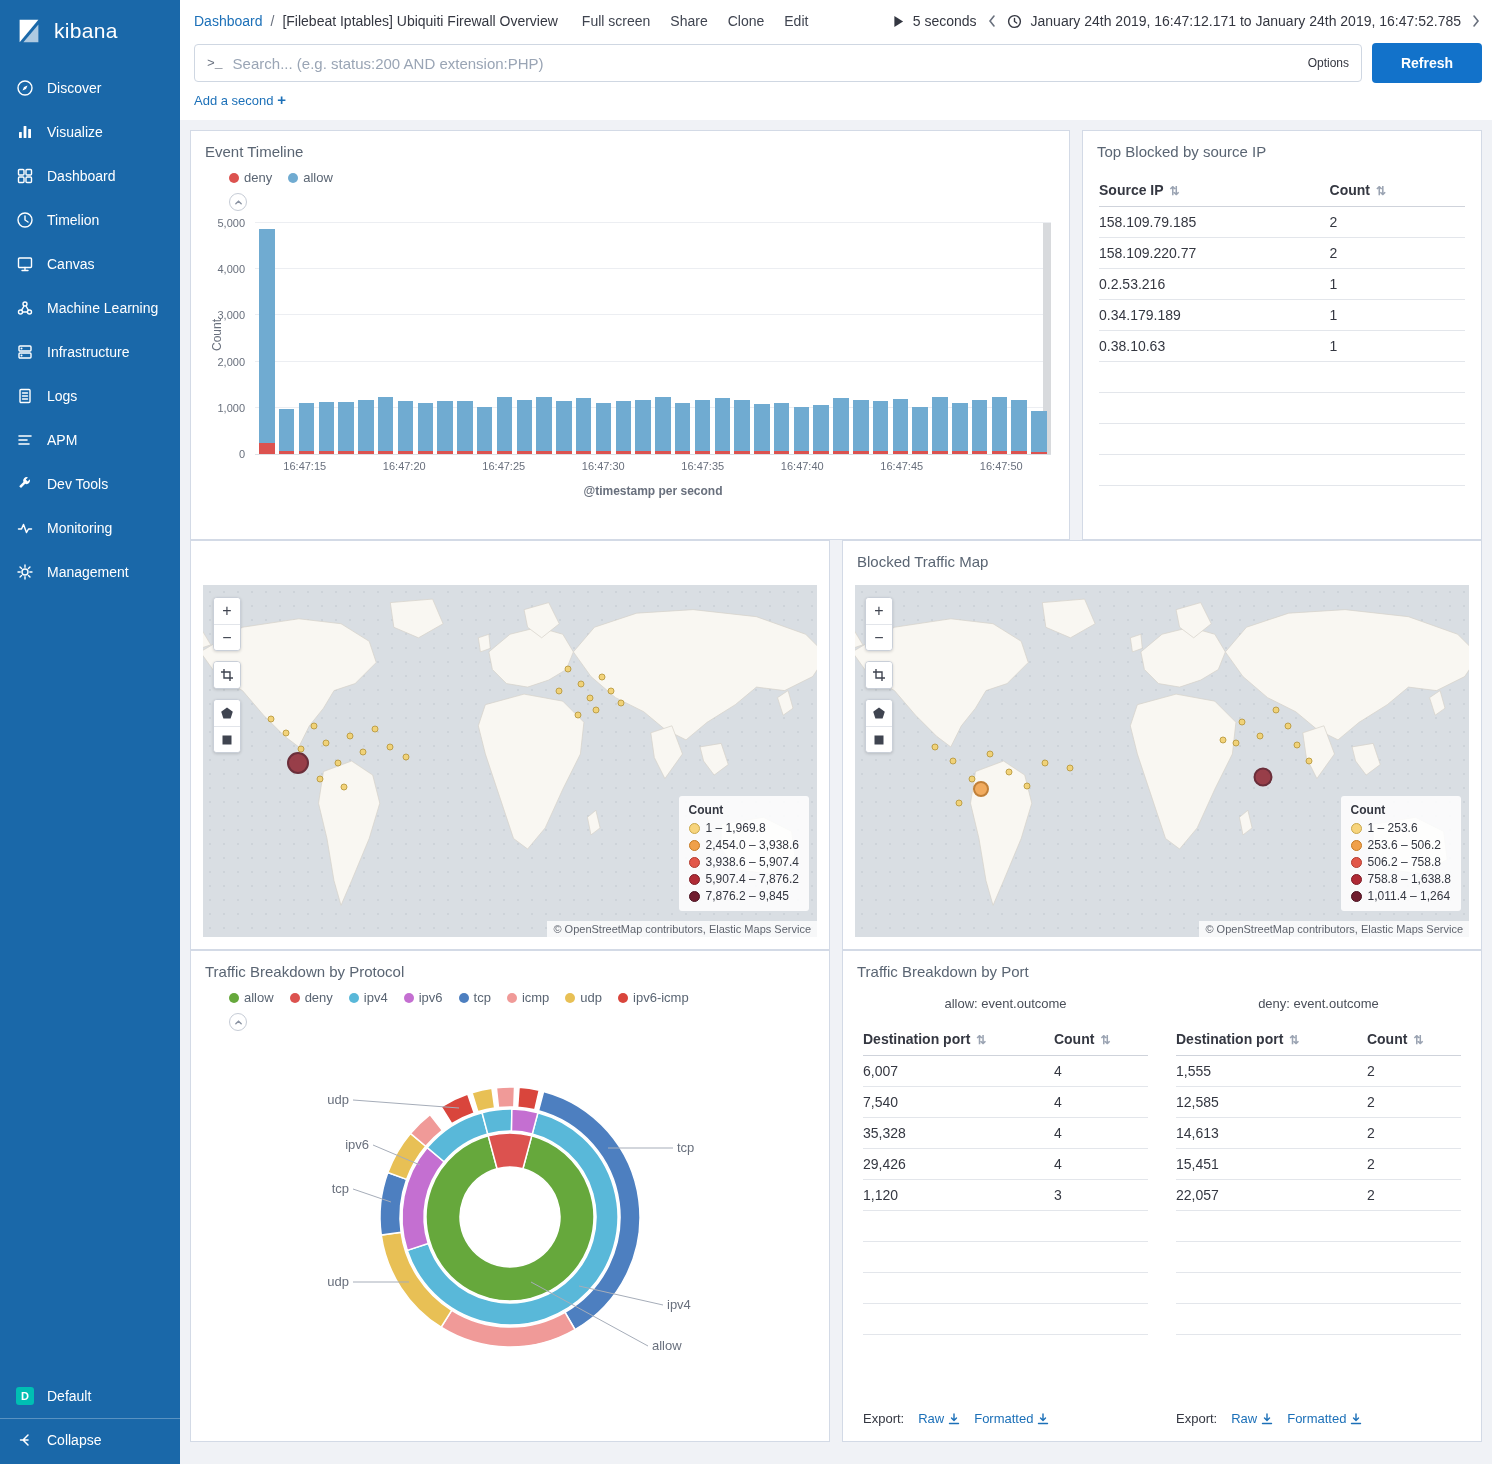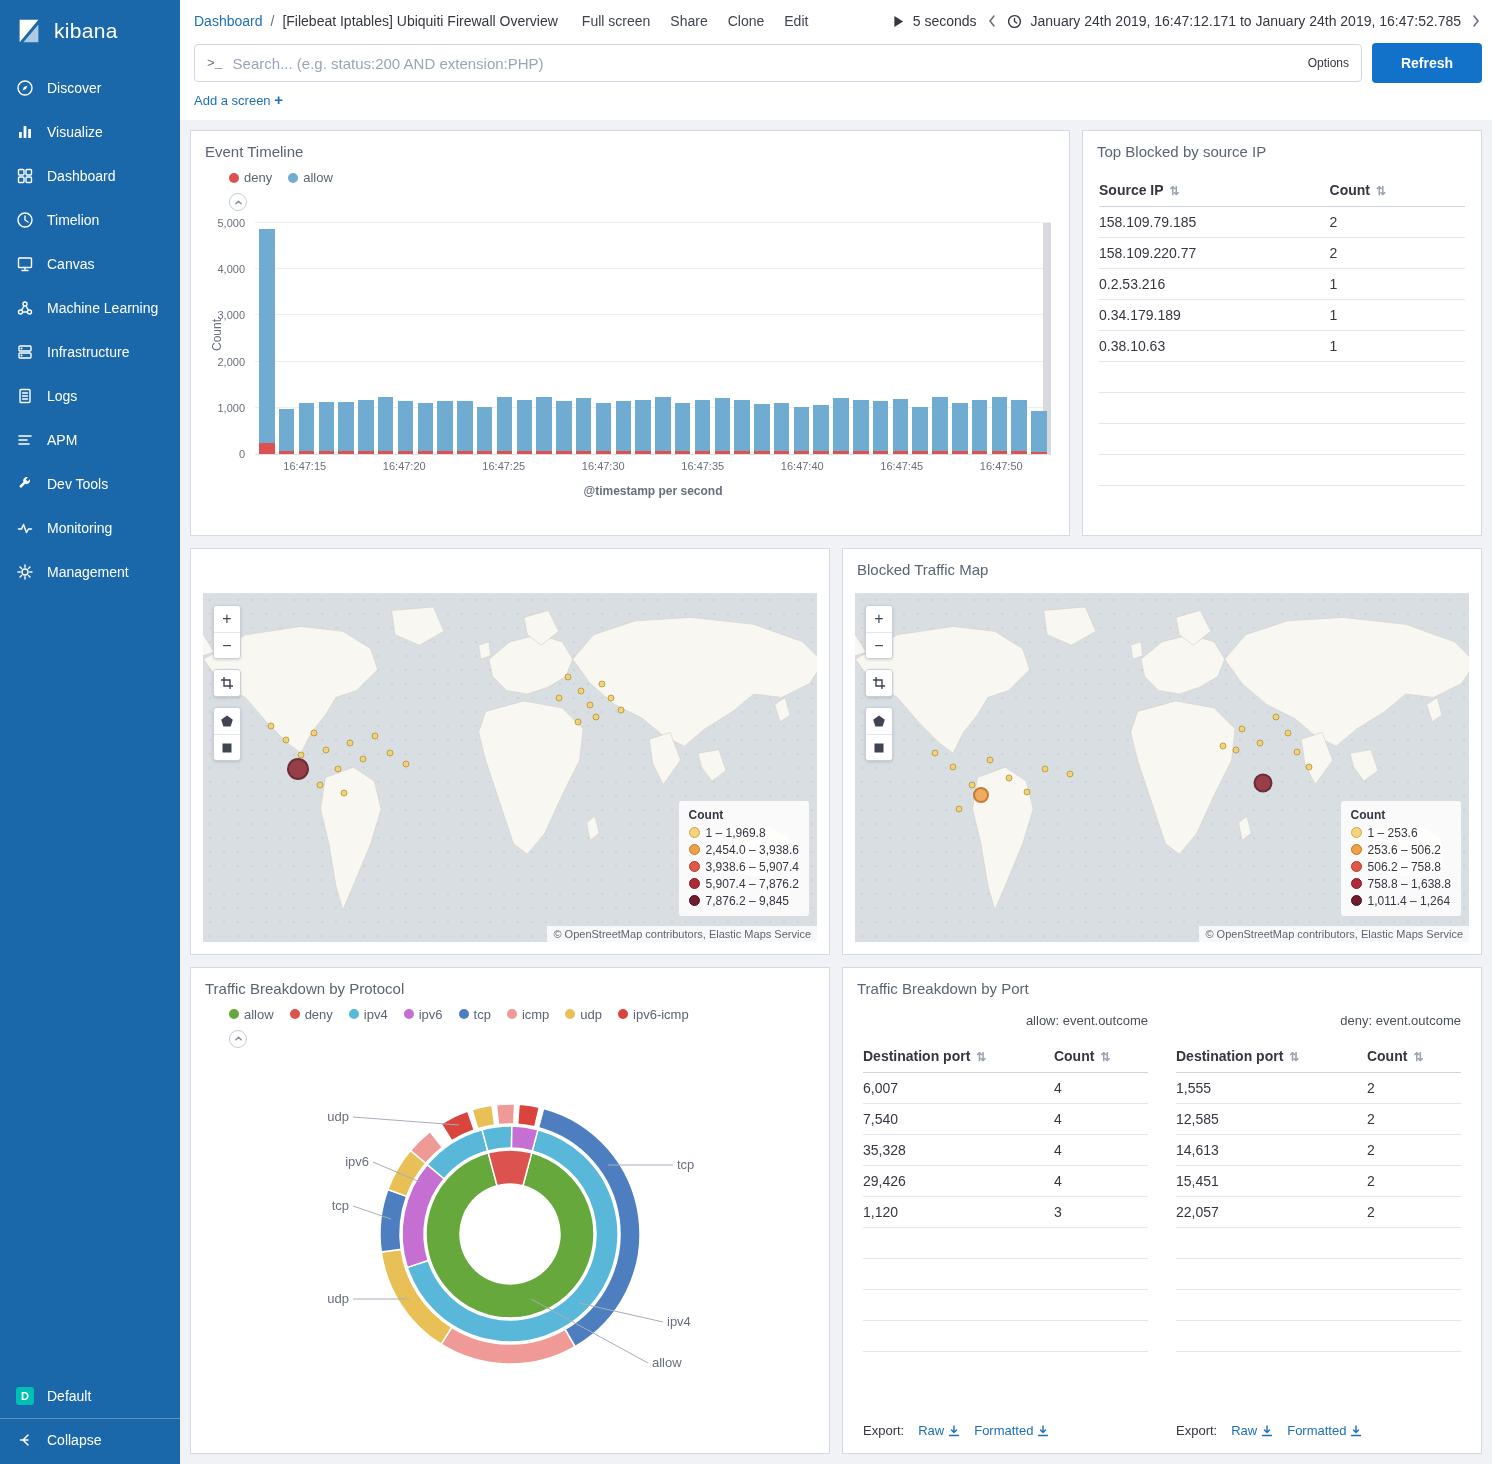--- a/index.html
+++ b/index.html
@@ -33,21 +33,21 @@
   .prompt {font-family:"Liberation Mono",monospace; font-size:13px; color:#6a7280;}
   .searchbox input {flex:1; border:none; outline:none; font-size:15px; color:#343741; font-family:"Liberation Sans",sans-serif;}
   .searchbox input::placeholder {color:#9aa5b5;}
   .options {font-size:12px;}
   .refresh-btn {width:110px; height:40px; background:#1272ca; color:#fff; border:none; border-radius:4px; font-size:14px; font-weight:600; cursor:pointer; font-family:"Liberation Sans",sans-serif;}
   .filter-row {padding:4px 14px 12px; font-size:13px;}
   .filter-row a {color:#1c70b8; text-decoration:none; cursor:pointer;}
   .filter-row b {font-size:15px;}
 
   
-  .dash {flex:1; background:#f0f2f6; padding:10px; display:flex; flex-direction:column; gap:12px; overflow:hidden;}
+  .dash {flex:1; background:#f0f2f6; padding:10px; display:flex; flex-direction:column; gap:0; overflow:hidden;}
   .row {display:flex; gap:12px;}
   .row1,.row2 {height:410px;}
   .row3 {height:492px;}
   .panel {background:#fff; border:1px solid #d3dae6; position:relative; overflow:hidden;}
   .panel-title {font-size:15px; font-weight:400; color:#5a6573; padding:12px 14px 4px;}
   .p-timeline {width:880px; flex-shrink:0;}
   .p-topblocked {flex:1;}
   .row2 .panel, .row3 .panel {flex:1;}
 
   
@@ -94,21 +94,21 @@
   .attribution {position:absolute; right:0; bottom:0; background:rgba(255,255,255,.78); font-size:11px; color:#5f646e; padding:2px 6px; z-index:3;}
 
   
   #sunburst {display:block; margin:2px auto 0; width:620px; height:370px;}
   .callout-text {font-size:13px; fill:#69707d; font-family:"Liberation Sans",sans-serif;}
   .callout-line {stroke:#a6adb9; stroke-width:1; fill:none;}
 
   
   .port-cols {display:flex; gap:28px; padding:0 20px 12px; height:calc(100% - 34px);}
   .port-col {flex:1; display:flex; flex-direction:column;}
-  .port-subtitle {text-align:right; font-size:13px; color:#4a4f59; padding:12px 0 12px;}
+  .port-subtitle {text-align:center; font-size:13px; color:#4a4f59; padding:12px 0 12px;}
   .port-col .tbl th.col-count {width:33%;}
   .export-row {margin-top:auto; display:flex; align-items:center; gap:14px; font-size:13px; padding:10px 0 2px;}
   .export-row a {color:#1c70b8; text-decoration:none; display:inline-flex; align-items:center; gap:4px; cursor:pointer;}
   .exp-label {color:#343741;}
   .hidden-defs {position:absolute; width:0; height:0; overflow:hidden;}
 </style>
 </head>
 <body>
 
 <svg class="hidden-defs" aria-hidden="true">
@@ -316,21 +316,21 @@
     <div class="searchbar-row">
       <div class="searchbox">
         <span class="prompt">&gt;_</span>
         <input type="text" placeholder="Search... (e.g. status:200 AND extension:PHP)" style="">
         <a class="options">Options</a>
       </div>
       <button class="refresh-btn">Refresh</button>
     </div>
 
     <div class="filter-row">
-      <a><span>Add a screen</span> <b>+</b></a>
+      <a><span>Add a second</span> <b>+</b></a>
     </div>
 
     <div class="dash">
 
       <div class="row row1">
         <section class="panel p-timeline">
           <h3 class="panel-title">Event Timeline</h3>
           <div class="vis-legend" id="timeline-legend">
               <span class="lg-item">
                 <i class="dot" style="background: rgb(220, 82, 79);"></i>

